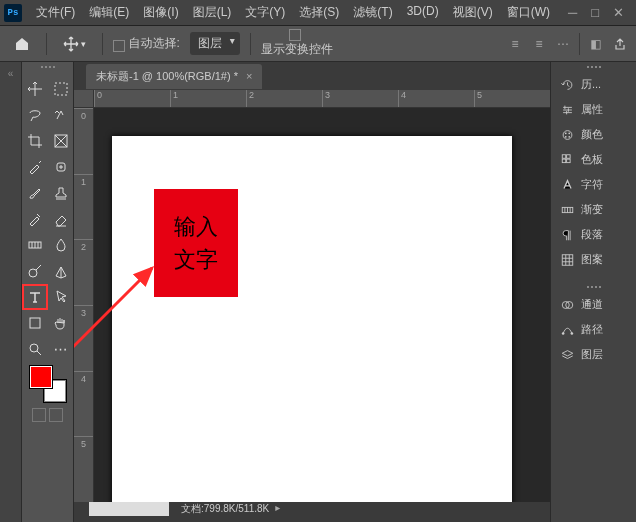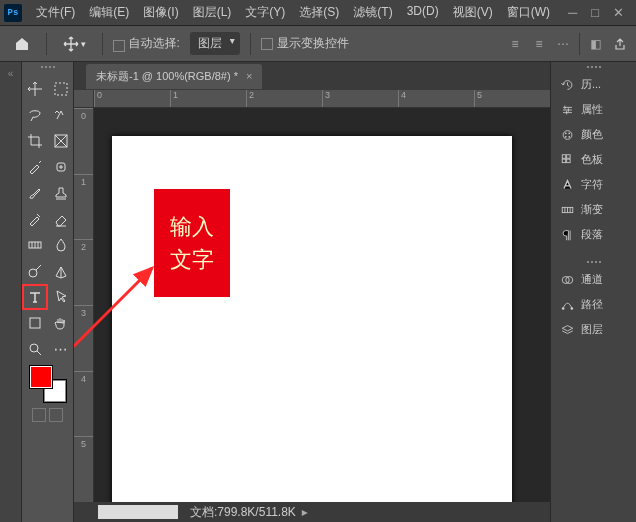--- a/index.html
+++ b/index.html
@@ -43,23 +43,23 @@
 .doc-tab { background: #535353; padding: 5px 10px; border-radius: 3px 3px 0 0; display: flex; align-items: center; gap: 8px; font-size: 11px; }
 .doc-tab .close { color: #aaa; cursor: pointer; }
 .canvas-wrap { flex: 1; position: relative; overflow: hidden; }
 .ruler-h { position: absolute; top: 0; left: 20px; right: 0; height: 18px; background: #535353; border-bottom: 1px solid #333; display: flex; }
 .ruler-v { position: absolute; top: 18px; left: 0; bottom: 0; width: 20px; background: #535353; border-right: 1px solid #333; display: flex; flex-direction: column; }
 .ruler-corner { position: absolute; top: 0; left: 0; width: 20px; height: 18px; background: #535353; border-right: 1px solid #333; border-bottom: 1px solid #333; }
 .ruler-h .tick { flex: 1; border-left: 1px solid #777; font-size: 9px; padding-left: 2px; color: #aaa; }
 .ruler-v .tick { flex: 1; border-top: 1px solid #777; font-size: 9px; padding-top: 2px; color: #aaa; writing-mode: horizontal-tb; text-align: center; }
 .canvas-area { position: absolute; top: 18px; left: 20px; right: 0; bottom: 20px; background: #282828; display: flex; align-items: flex-start; justify-content: flex-start; padding: 28px 18px; }
 .document { width: 400px; height: 380px; background: #fff; box-shadow: 0 0 6px #000; position: relative; }
-.red-box { position: absolute; top: 53px; left: 42px; width: 76px; height: 108px; background: #e60012; color: #fef9c3; font-size: 22px; display: flex; align-items: center; justify-content: center; text-align: center; line-height: 1.5; padding: 8px; }
+.red-box { position: absolute; top: 53px; left: 42px; width: 84px; height: 108px; background: #e60012; color: #000000; font-size: 22px; display: flex; align-items: center; justify-content: center; text-align: center; line-height: 1.5; padding: 8px; }
 .arrow { position: absolute; pointer-events: none; }
-.statusbar { height: 20px; background: #3a3a3a; display: flex; align-items: center; font-size: 12px; padding-left: 24px; }
+.statusbar { height: 20px; background: #3a3a3a; display: flex; font-size: 10px; padding-left: 15px; }
 .status-seg { background: #ddd; height: 14px; width: 80px; margin-right: 12px; }
 
 .panels { width: 86px; background: #434343; border-left: 1px solid #2a2a2a; display: flex; flex-direction: column; }
 .panel-grip { height: 10px; display: flex; justify-content: center; align-items: center; gap: 2px; }
 .panel-grip i { width: 2px; height: 2px; background: #888; }
 .panel-item { display: flex; align-items: center; gap: 6px; padding: 5px 8px; cursor: pointer; font-size: 11px; }
 .panel-item .pi-icon { width: 16px; height: 14px; display: flex; align-items: center; justify-content: center; }
 .panel-divider { height: 10px; }
 </style>
 </head>
@@ -99,21 +99,21 @@
       </svg>
     <span style="margin-left:2px;font-size:9px;">▾</span>
   </div>
   <div class="opt-sep"></div>
   <label style="display:flex;align-items:flex-end;">
     <span class="checkbox"></span>
       <span>自动选择:</span>
   </label>
   <div class="select">图层</div>
   <div class="opt-sep"></div>
-  <label style="display:flex;align-items:center;">
+  <label style="display:flex;align-items:center;flex-direction:column;">
     <span class="checkbox"></span>
       <span>显示变换控件</span>
   </label>
   <div class="opt-right">
     <div class="mini-icon">≡</div>
     <div class="mini-icon">≡</div>
     <div class="mini-icon">⋯</div>
     <div class="opt-sep"></div>
     <div class="mini-icon">◧</div>
     <div class="mini-icon">
@@ -275,21 +275,21 @@
     </div>
     <div class="mini-swatches">
       <div class="mini-sw" style="background:#535353"></div>
       <div class="mini-sw" style="background:#535353"></div>
     </div>
   </div>
 
   <div class="center">
     <div class="doc-tabs">
       <div class="doc-tab">
-        <span>未标题-1 @ 100%(RGB/8#) *</span>
+        <span>未标题-1 @ 100%(RGB/1#) *</span>
         <span class="close">×</span>
       </div>
     </div>
     <div class="canvas-wrap">
       <div class="ruler-corner"></div>
       <div class="ruler-h">
         <div class="tick">0</div>
         <div class="tick">1</div>
         <div class="tick">2</div>
         <div class="tick">3</div>
@@ -393,20 +393,29 @@
           <span>渐变</span>
         </div>
         <div class="panel-item">
           <span class="pi-icon">
             <svg width="15" height="14" viewBox="0 0 16 16">
               <path stroke="#ccc" d="M9 3H6a3 3 0 000 6h1v5M9 3v11M11 3v11"></path>
             </svg>
           </span>
           <span>段落</span>
         </div>
+        <div class="panel-item">
+          <span class="pi-icon">
+            <svg width="15" height="14" viewBox="0 0 16 16">
+              <rect x="2" y="2" width="12" height="12" fill="none" stroke="#ccc"></rect>
+              <path stroke="#ccc" d="M2 6h12M2 10h12M6 2v12M10 2v12"></path>
+            </svg>
+          </span>
+          <span>图案</span>
+        </div>
       </div>
     <div class="panel-divider"></div>
     <div class="panel-grip">
         <i></i>
         <i></i>
         <i></i>
         <i></i>
       </div>
     <div id="panels-bottom">
         <div class="panel-item">

